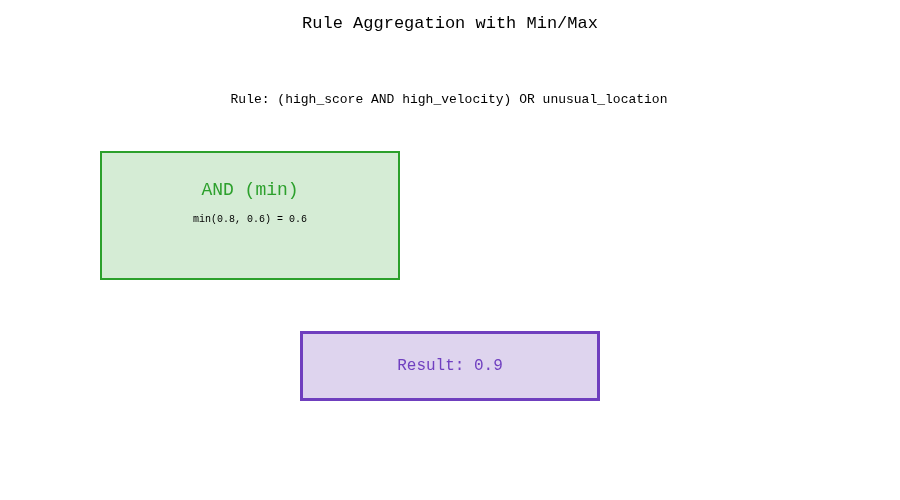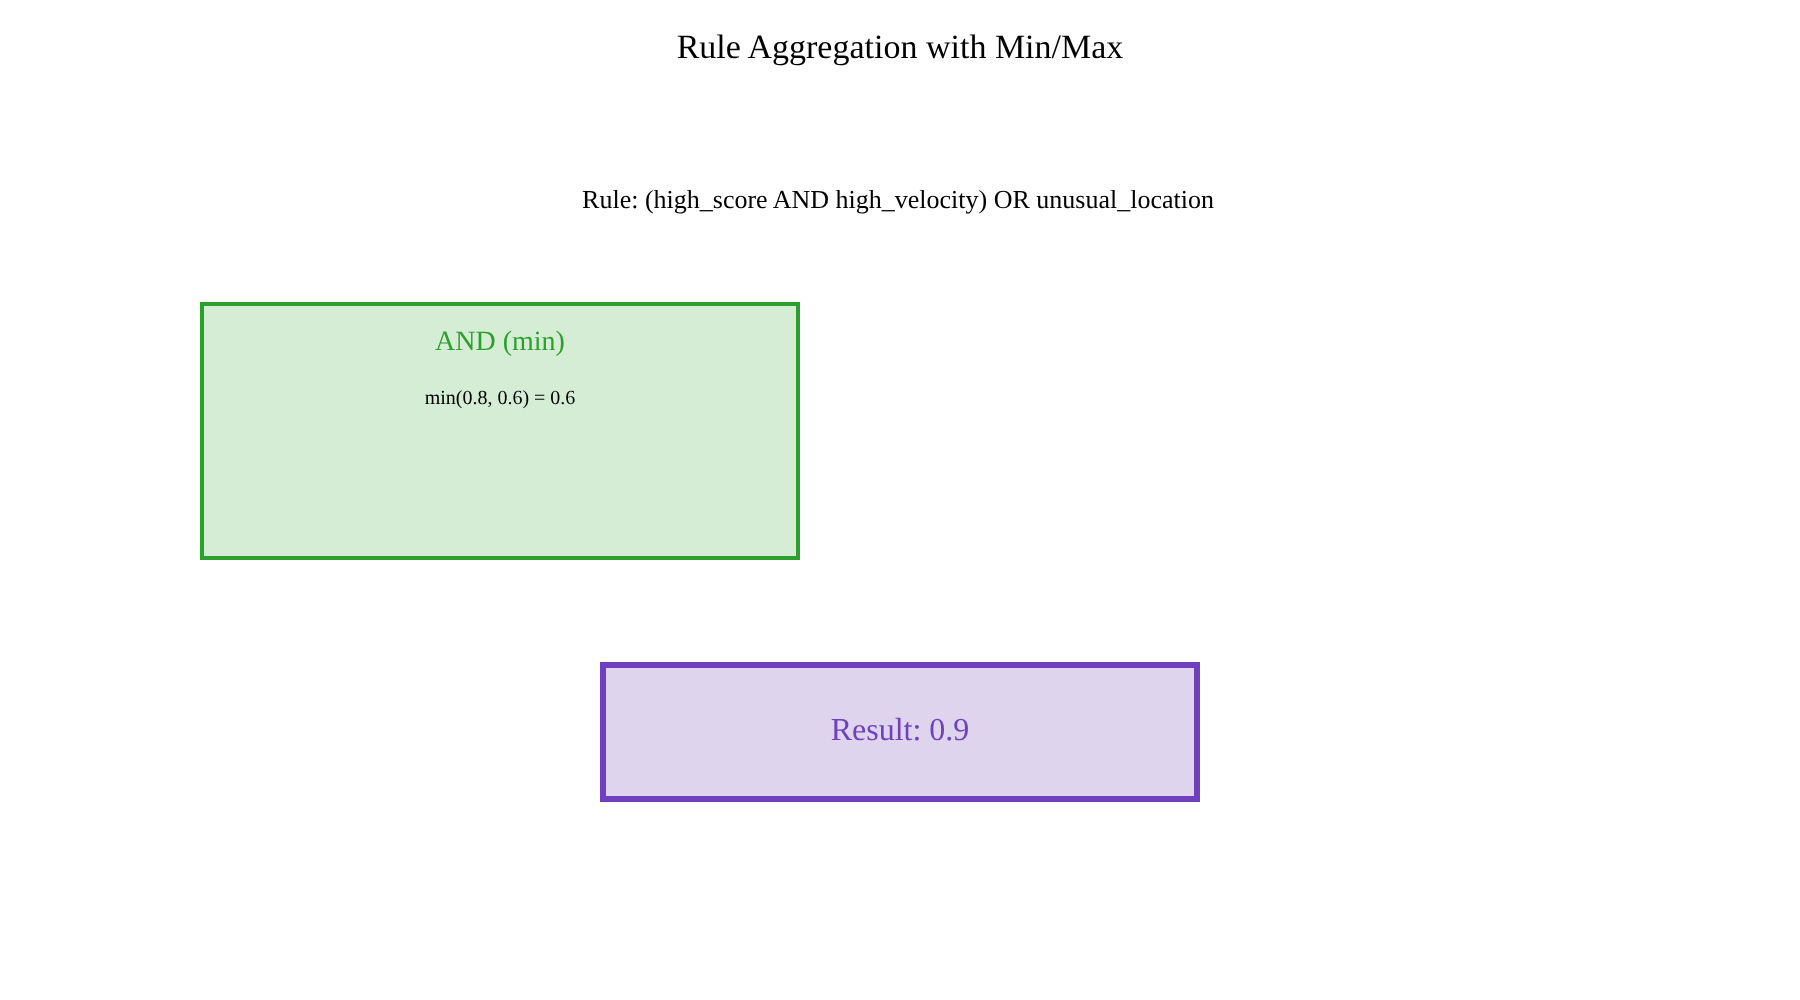--- a/index.html
+++ b/index.html
@@ -5,21 +5,21 @@
   html, body {
     margin: 0;
     padding: 0;
     background: #ffffff;
   }
   .canvas {
     position: relative;
     width: 900px;
     height: 500px;
     background: #ffffff;
-    font-family: Liberation Serif, serif;
+    font-family: Liberation Mono, monospace;
     overflow: hidden;
   }
   .fig-title {
     position: absolute;
     top: 14px;
     left: 0;
     width: 900px;
     text-align: center;
     font-size: 17px;
     color: #000000;
@@ -47,22 +47,22 @@
     left: 100px;
     background: #d5ecd5;
     border: 2px solid #2ca02c;
   }
   .node-or {
     left: 500px;
     background: #d3eaf1;
     border: 2px solid #23a5bd;
   }
   .node-label {
-    margin-top: 11px;
-    font-size: 14px;
+    margin-top: 27px;
+    font-size: 18px;
   }
   .node-and .node-label { color: #2ca02c; }
   .node-or  .node-label { color: #23a5bd; }
   .node-formula {
     margin-top: 14px;
     font-size: 10px;
     color: #000000;
   }
   .result-box {
     position: absolute;

